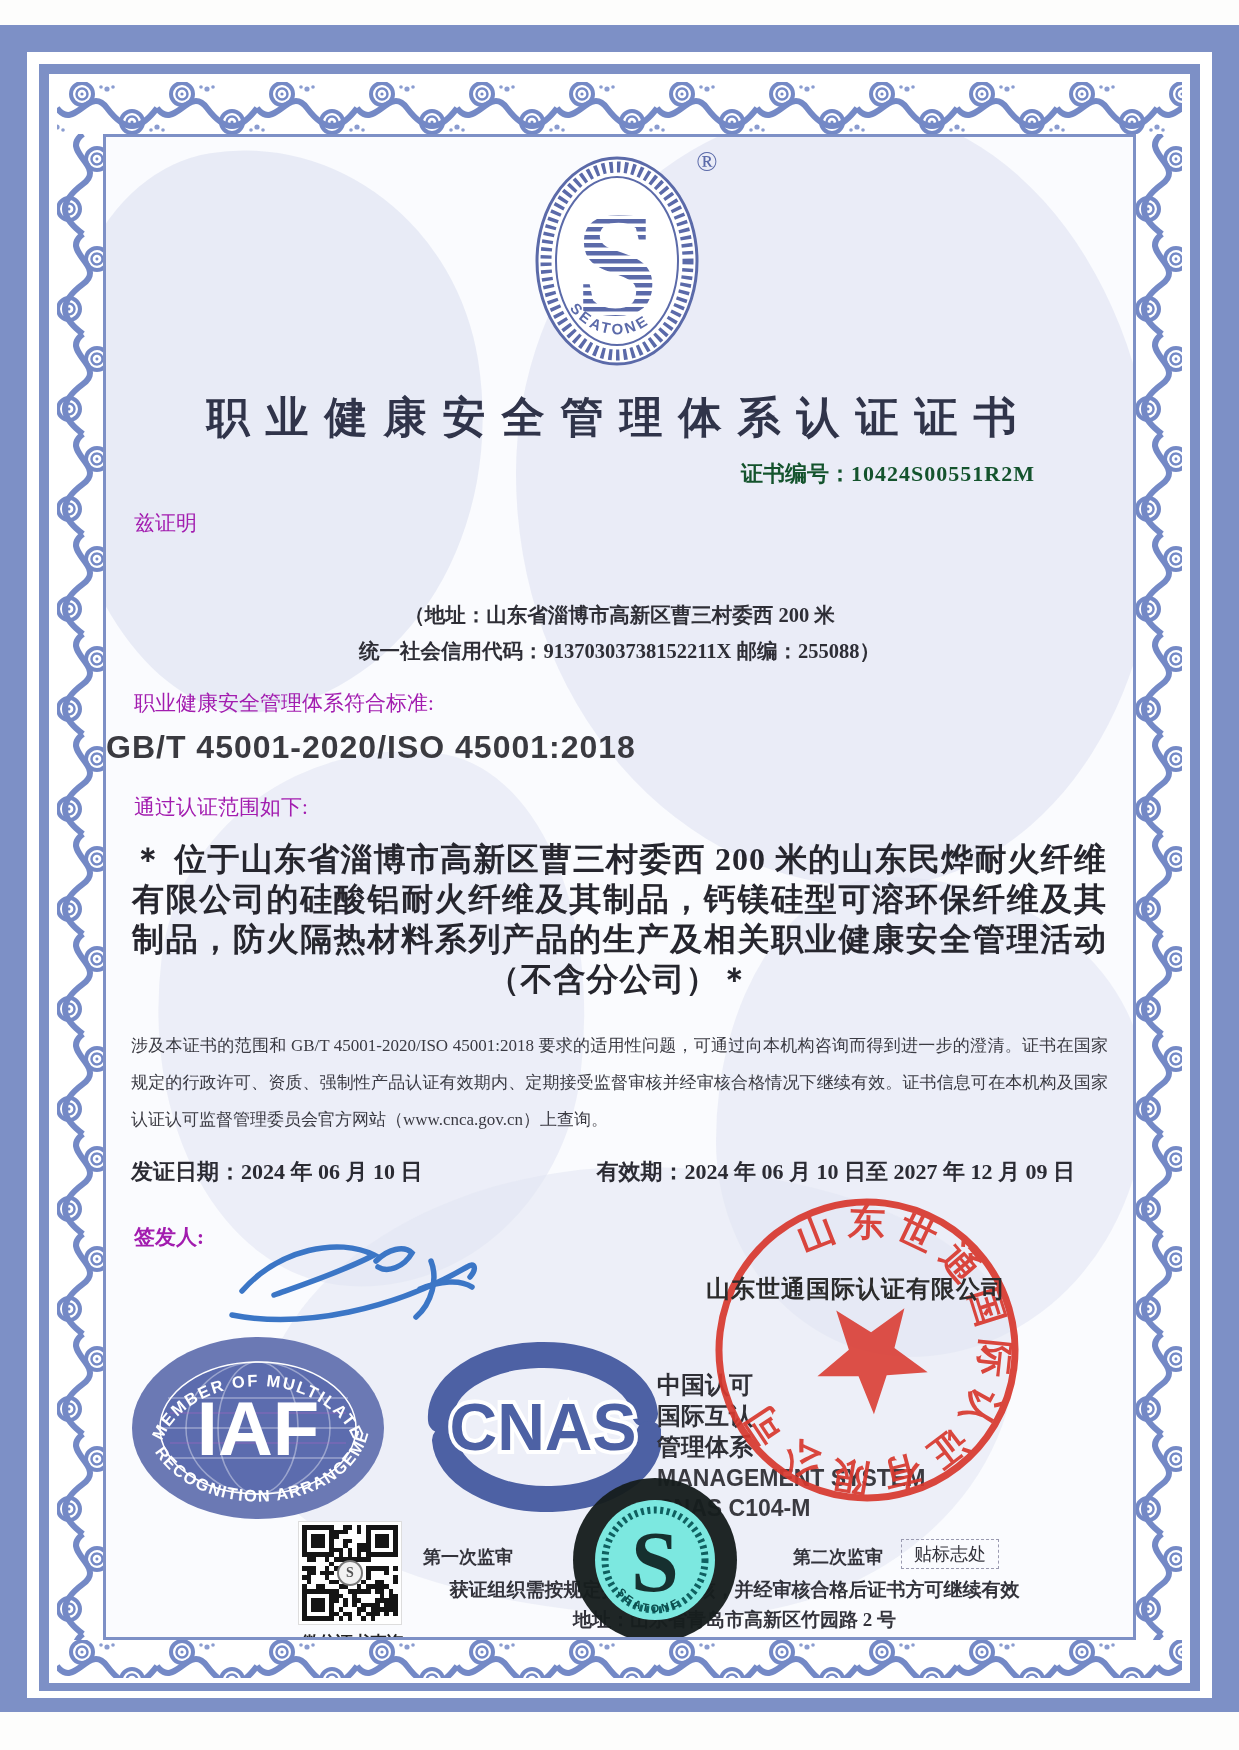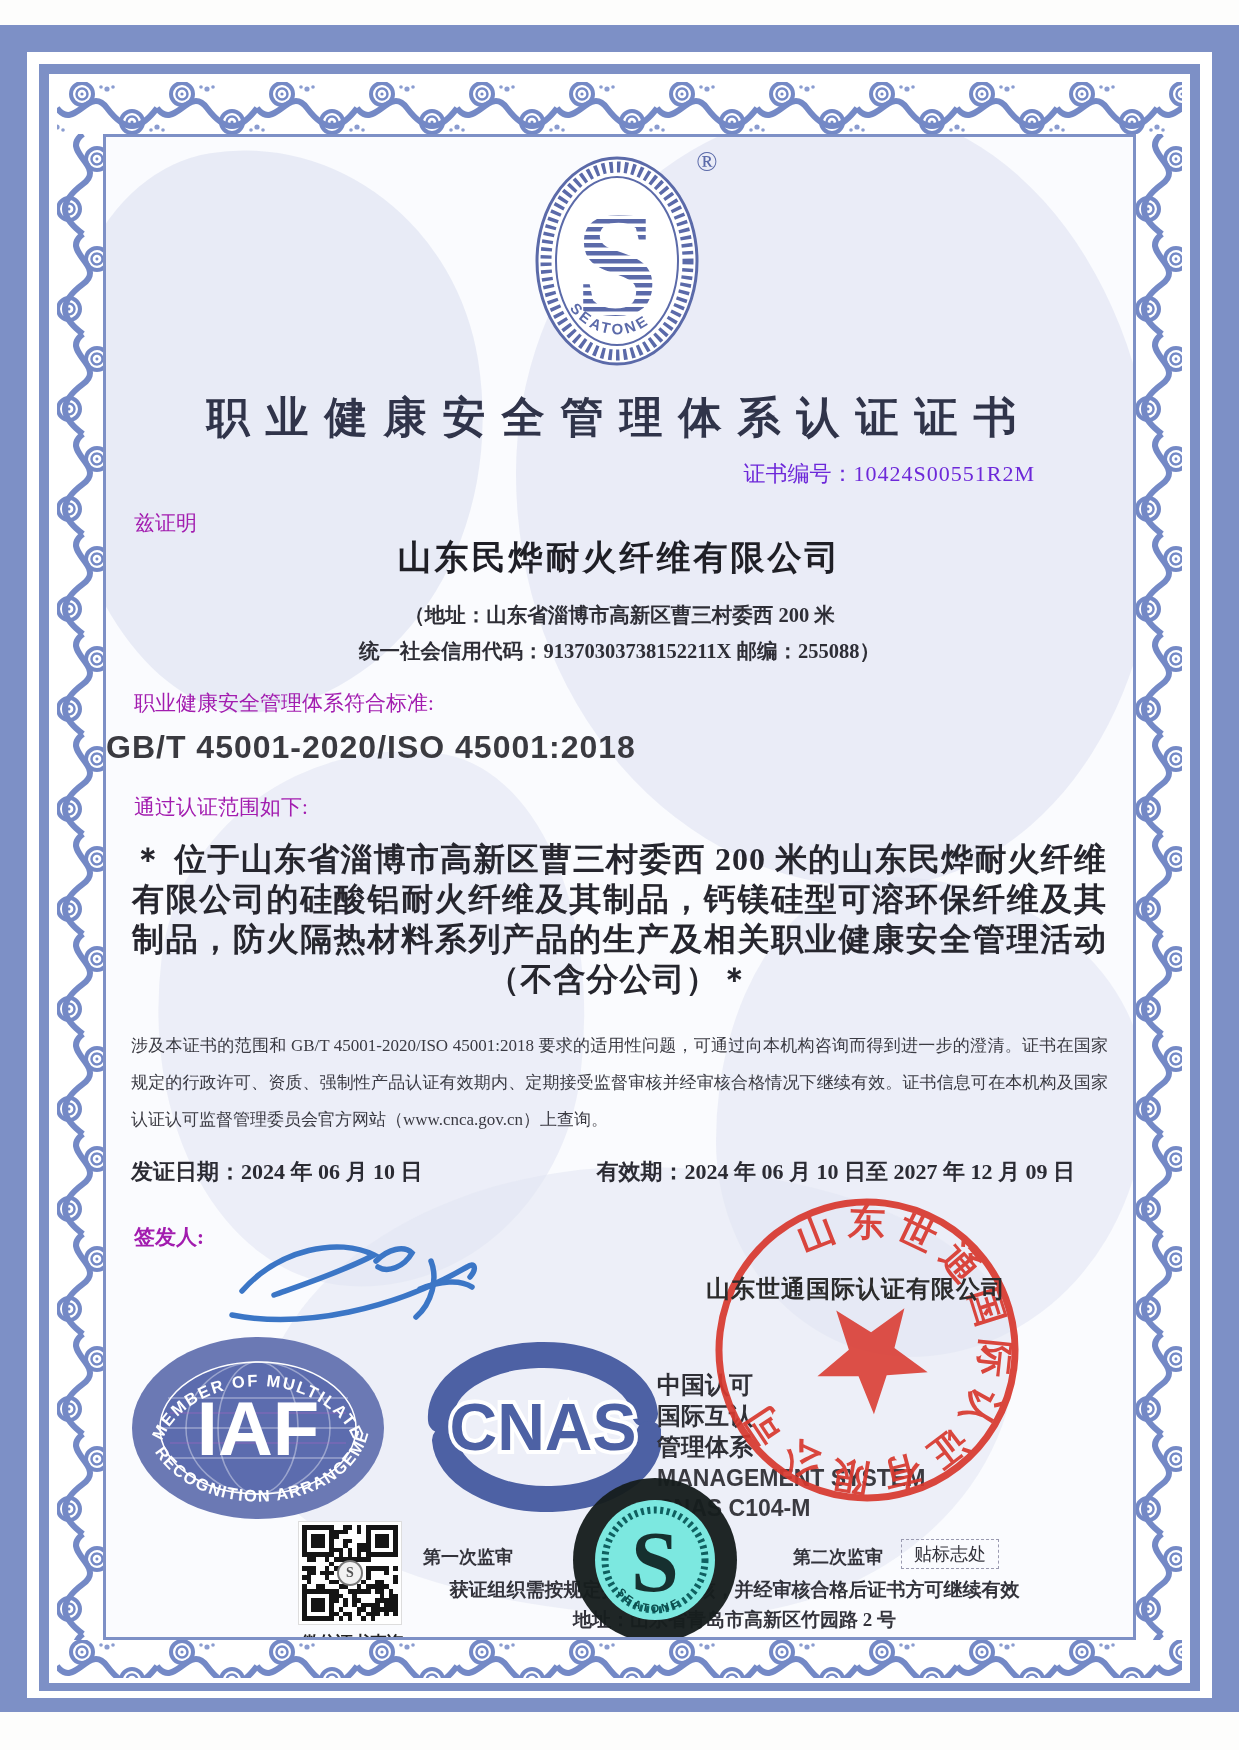--- a/index.html
+++ b/index.html
@@ -14,21 +14,21 @@
   .strip.top{top:0;left:0;}
   .strip.bottom{bottom:0;left:0;}
   .strip.left{top:52px;left:0;}
   .strip.right{top:52px;right:0;}
   .content{position:absolute;top:52px;left:46px;right:46px;bottom:38px;
            border:3px solid #7d90c6;background:#fafbfe;overflow:hidden;}
   .blob{position:absolute;background:#e2e6f3;opacity:.75;z-index:0;}
   .abs{position:absolute;z-index:2;}
   .title{width:100%;text-align:center;font-size:43px;font-weight:bold;color:#30344a;
          letter-spacing:16px;white-space:nowrap;}
-  .certno{font-size:22px;font-weight:normal;color:#6d28d9;}
+  .certno{font-size:22px;font-weight:bold;color:#14532d;}
   .certno .num{font-family:"Liberation Serif","DejaVu Serif",serif;letter-spacing:1px;}
   .small-label{font-size:21px;color:#a21caf;}
   .company{width:100%;text-align:center;font-size:34px;font-weight:bold;color:#1f1f26;letter-spacing:3px;}
   .addr{width:100%;text-align:center;font-size:20.5px;color:#2e2e36;font-weight:600;}
   .standard{width:100%;text-align:left;font-size:32px;color:#3a3a40;
             font-family:"Liberation Sans","DejaVu Sans",sans-serif;font-weight:600;letter-spacing:1px;}
   .scope{font-size:32px;font-weight:bold;color:#26262e;line-height:40px;
          text-align:justify;text-align-last:center;letter-spacing:1px;}
   .disclaimer{font-size:17px;color:#3a3a42;line-height:37px;text-align:justify;font-weight:400;}
   .dates{display:flex;justify-content:space-between;font-size:22px;color:#2b2b33;font-weight:600;}
@@ -132,21 +132,20 @@
       </svg>
 
       <div class="abs title" style="left:0;top:252px;">职业健康安全管理体系认证证书</div>
 
       <div class="abs certno" style="top:322px;right:98px;">
         <span>证书编号：</span><span class="num">10424S00551R2M</span>
       </div>
 
       <div class="abs small-label" style="left:28px;top:372px;">兹证明</div>
 
-      <div class="abs company" style="left:0;top:398px;">山东民烨耐火纤维有限公司</div>
 
       <div class="abs addr" style="left:0;top:464px;">（地址：山东省淄博市高新区曹三村委西 200 米</div>
       <div class="abs addr" style="left:0;top:500px;">统一社会信用代码：91370303738152211X 邮编：255088）</div>
 
       <div class="abs small-label" style="left:28px;top:552px;">职业健康安全管理体系符合标准:</div>
       <div class="abs standard" style="left:0;top:592px;">GB/T 45001-2020/ISO 45001:2018</div>
 
       <div class="abs small-label" style="left:28px;top:656px;">通过认证范围如下:</div>
       <div class="abs scope" style="left:26px;right:26px;top:702px;">＊ 位于山东省淄博市高新区曹三村委西 200 米的山东民烨耐火纤维有限公司的硅酸铝耐火纤维及其制品，钙镁硅型可溶环保纤维及其制品，防火隔热材料系列产品的生产及相关职业健康安全管理活动（不含分公司）＊</div>
 

